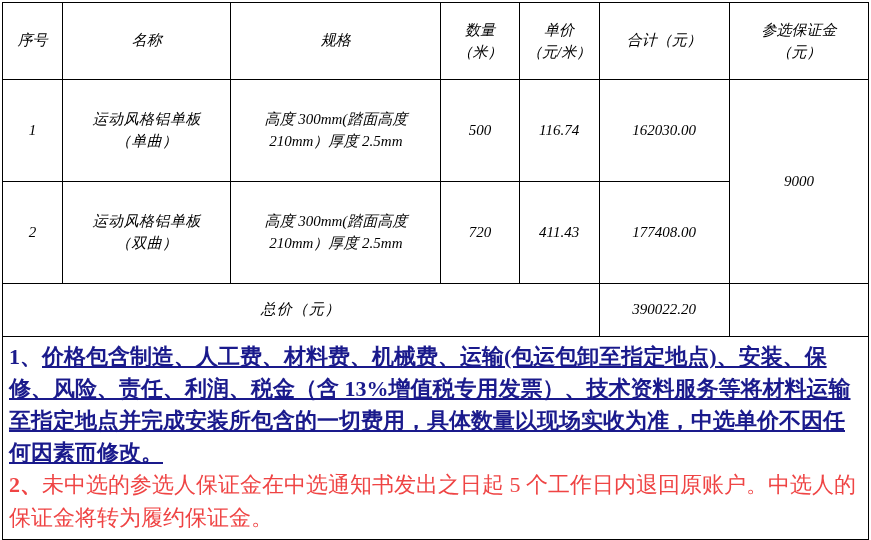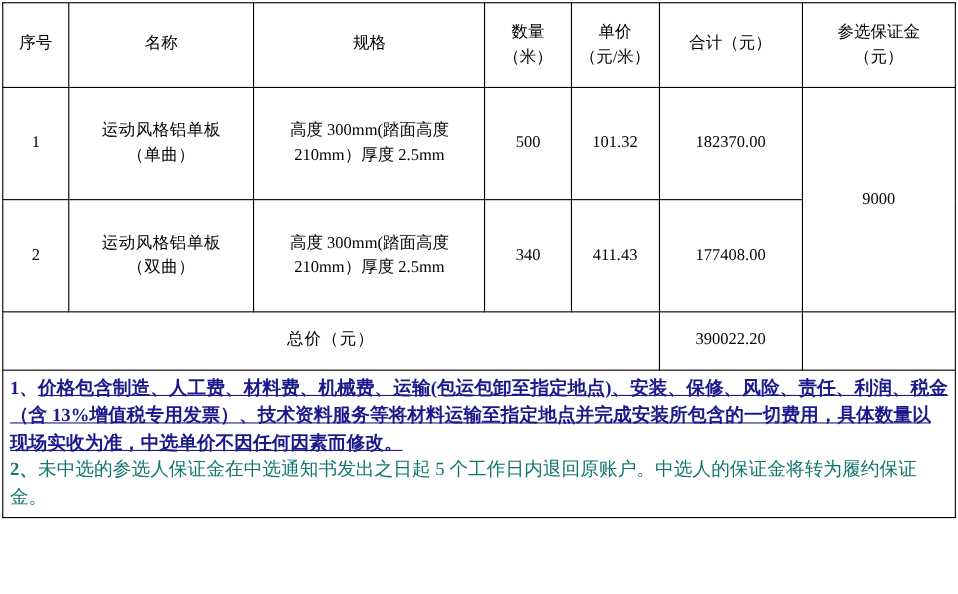--- a/index.html
+++ b/index.html
@@ -18,20 +18,21 @@
     position: relative;
     width: 871px;
     height: 540px;
     box-sizing: border-box;
   }
   table.quote {
     border-collapse: collapse;
     width: 867px;
     margin: 2px 0 0 2px;
     table-layout: fixed;
+    font-style: italic;
   }
   table.quote td {
     border: 1px solid #000000;
     text-align: center;
     vertical-align: middle;
     font-size: 15px;
     line-height: 1.45;
     padding: 4px 4px;
   }
   
@@ -77,32 +78,32 @@
 
   .notes {
     margin: 0 2px 0 2px;
     border: 1px solid #000000;
     border-top: none;
     box-sizing: border-box;
     width: 867px;
     padding: 4px 6px 5px 6px;
   }
   .note-line {
-    font-size: 17px;
+    font-size: 22px;
     line-height: 1.46;
     font-weight: bold;
     color: #1a1a8c;
   }
   .note-line .num {
     font-weight: bold;
   }
   .u { text-decoration: underline; }
   .note2 {
     font-weight: bold;
-    color: #0f766e;
+    color: #ef4444;
   }
   .note2 .plain { font-weight: normal; }
 </style>
 </head>
 <body>
 
 <div class="page">
 
   <table class="quote">
     <colgroup>
@@ -128,32 +129,32 @@
 （元）</td>
       </tr>
 
       <tr class="row-item">
         <td>1</td>
         <td class="name-cell">运动风格铝单板
 （单曲）</td>
         <td class="spec-cell">高度 300mm(踏面高度
 210mm）厚度 2.5mm</td>
         <td>500</td>
-        <td>101.32</td>
-        <td>182370.00</td>
+        <td>116.74</td>
+        <td>162030.00</td>
         <td class="deposit-cell" rowspan="2">9000</td>
       </tr>
 
       <tr class="row-item">
         <td>2</td>
         <td class="name-cell">运动风格铝单板
 （双曲）</td>
         <td class="spec-cell">高度 300mm(踏面高度
 210mm）厚度 2.5mm</td>
-        <td>340</td>
+        <td>720</td>
         <td>411.43</td>
         <td>177408.00</td>
       </tr>
 
       <tr class="row-total">
         <td class="total-label" colspan="5">总价（元）</td>
         <td>390022.20</td>
         <td class="blank-cell"></td>
       </tr>
     </tbody>

